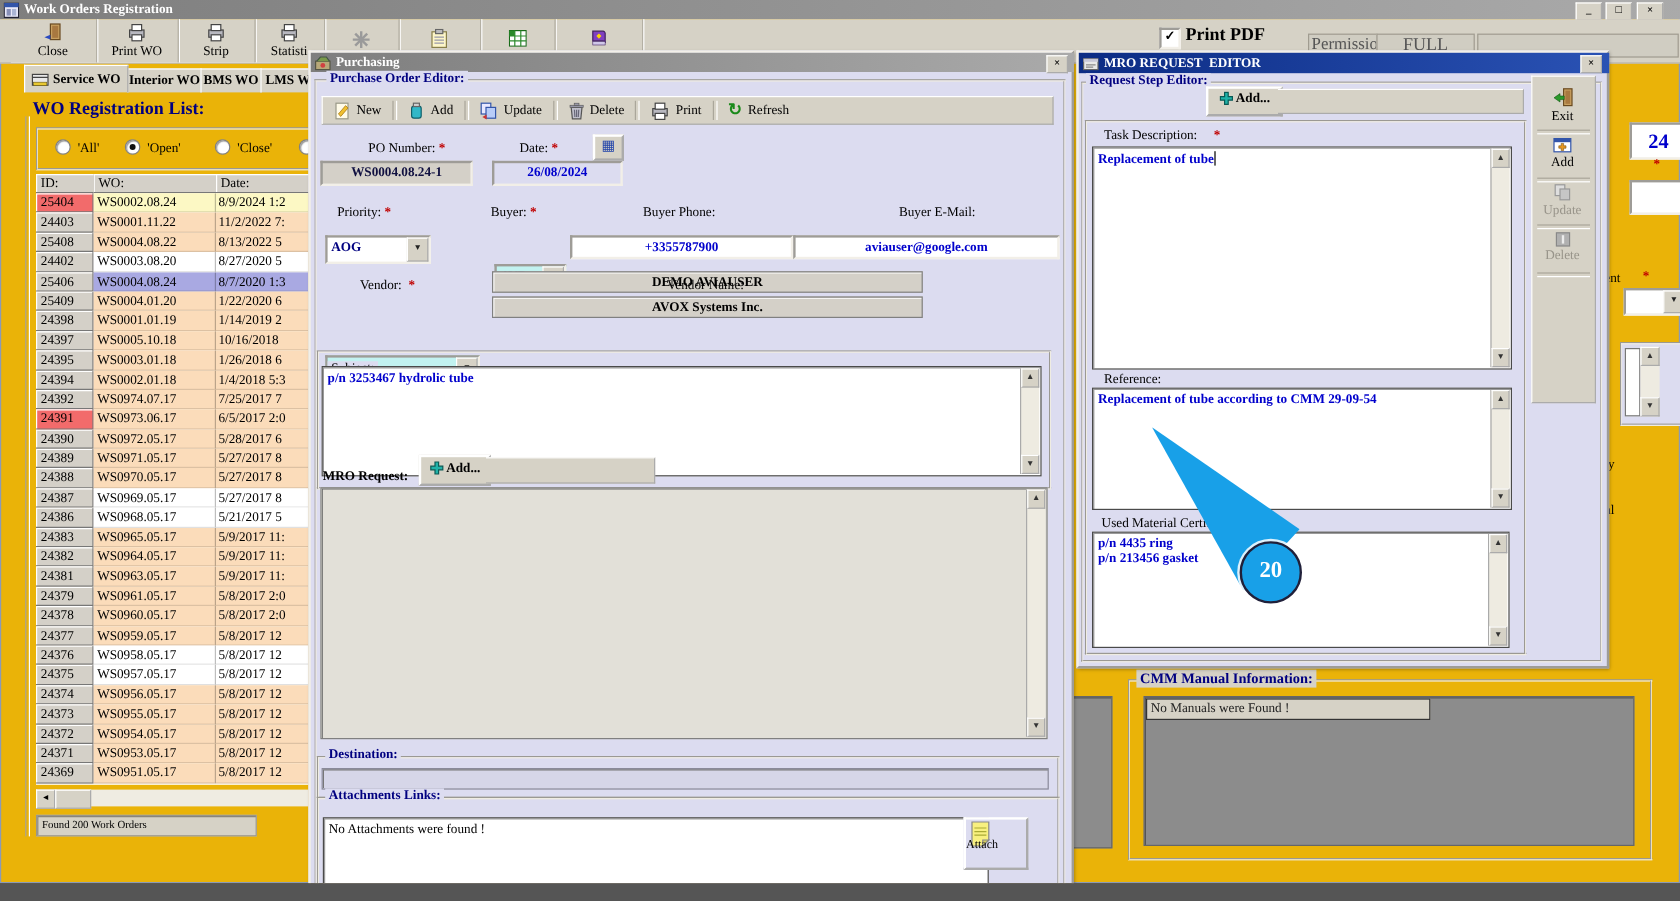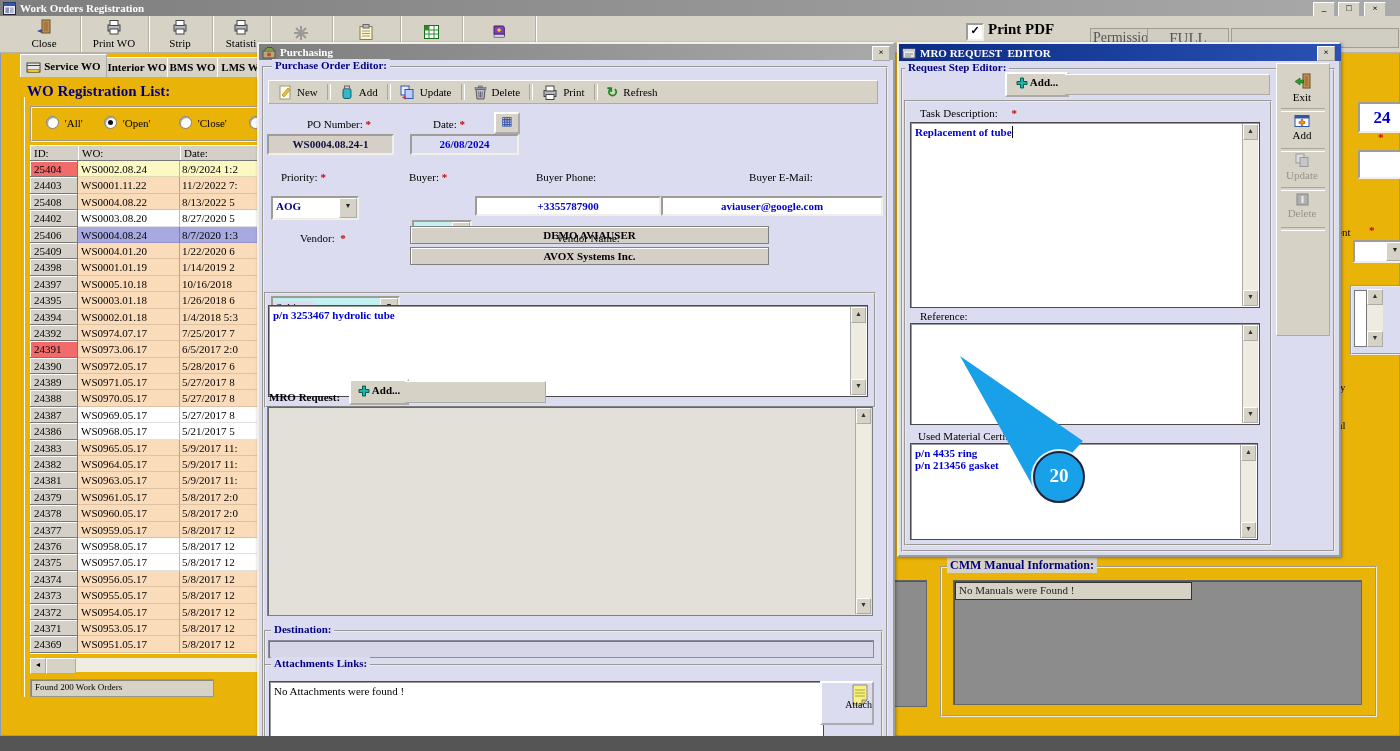--- a/index.html
+++ b/index.html
@@ -527,21 +527,21 @@
 
     <div class="abs groove" style="left:5px;top:586px;width:615px;height:32px;"></div>
     <div class="glbl glbl-lav nlbl" style="left:12px;top:579px;">Destination:</div>
     <div class="abs" style="left:9px;top:596px;width:604px;height:16px;background:#d6d6e8;border:1px solid #8a8a9a;box-shadow:inset 1px 1px 0 #777;"></div>
 
     <div class="abs groove" style="left:5px;top:620px;width:615px;height:75px;"></div>
     <div class="glbl glbl-lav nlbl" style="left:12px;top:613px;">Attachments Links:</div>
     <div class="abs txtbox" style="left:10px;top:637px;width:553px;height:55px;">
       <div style="padding:3px 4px;">No Attachments were found !</div>
     </div>
-    <div class="abs" style="left:561px;top:637px;width:50px;height:40px;background:#dcdcf0;border:2px outset #fff;text-align:right;">
+    <div class="abs" style="left:544px;top:637px;width:50px;height:40px;background:#dcdcf0;border:2px outset #fff;text-align:left;">
       <span><svg width="24" height="24">
             <path d="M5 2 h14 v15 l-5 5 h-9 z" fill="#f8f080" stroke="#888"></path>
             <path d="M19 17 l-5 5 v-5 z" fill="#d8d060" stroke="#888"></path>
             <line x1="7" y1="7" x2="17" y2="7" stroke="#aa3"></line>
             <line x1="7" y1="10" x2="17" y2="10" stroke="#aa3"></line>
             <line x1="7" y1="13" x2="17" y2="13" stroke="#aa3"></line>
           </svg></span>
       <div style="margin-top:-8px;font-size:10px;">Attach</div>
     </div>
   </div>
@@ -613,20 +613,21 @@
     <div class="abs txtbox" style="left:11px;top:78px;width:348px;height:184px;">
       <div style="padding:3px 4px;" class="bval"><span>Replacement of tube</span><span class="caret"></span></div>
       <div class="vscroll">
         <div class="sar sarUp">▲</div>
         <div class="sar sarDn">▼</div>
       </div>
     </div>
 
     <div class="abs" style="left:21px;top:266px;">Reference:</div>
     <div class="abs txtbox" style="left:11px;top:279px;width:348px;height:100px;">
+      <div style="padding:3px 4px;" class="bval">Replacement of tube according to CMM 29-09-54</div>
       <div class="vscroll">
         <div class="sar sarUp">▲</div>
         <div class="sar sarDn">▼</div>
       </div>
     </div>
 
     <div class="abs" style="left:19px;top:386px;">Used Material Certific</div>
     <div class="abs txtbox" style="left:11px;top:399px;width:346px;height:95px;">
       <div style="padding:3px 4px;line-height:12px;" class="bval">
         <div>p/n 4435 ring</div>

